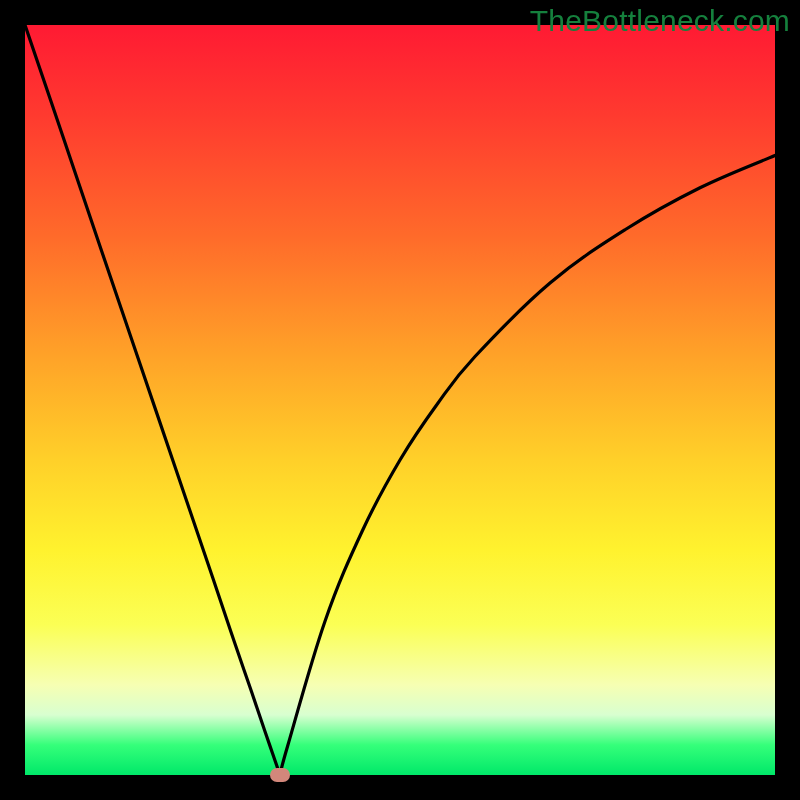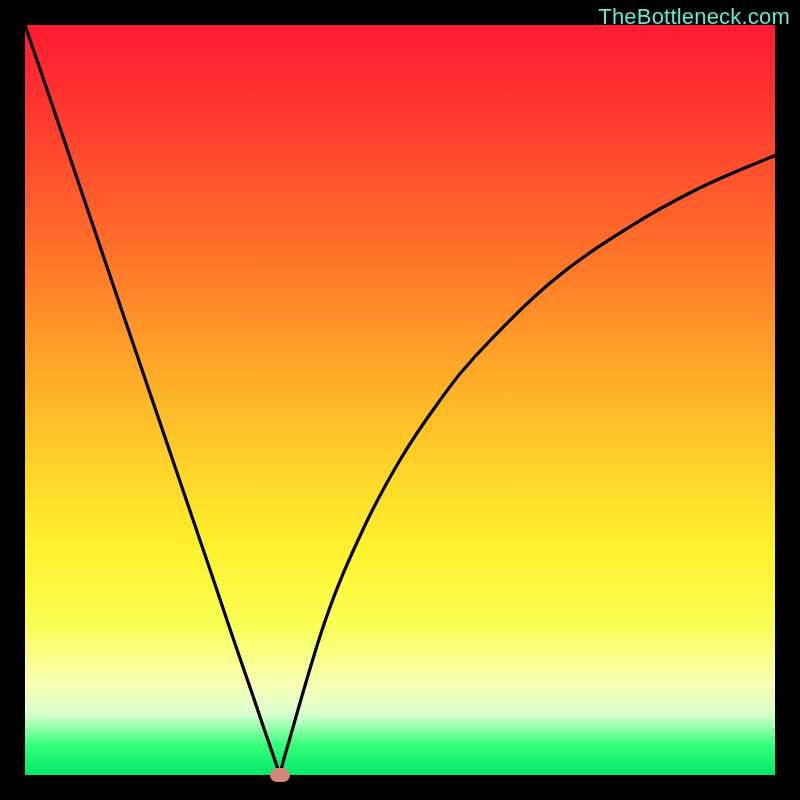--- a/index.html
+++ b/index.html
@@ -44,23 +44,23 @@
     left: 0; top: 0;
     width: 750px;
     height: 750px;
     pointer-events: none;
   }
   .watermark {
     position: absolute;
     top: 4px;
     right: 10px;
     font-family: Arial, Helvetica, sans-serif;
-    font-size: 22px;
+    font-size: 30px;
     font-weight: 400;
-    color: #5eead4;
+    color: #15803d;
     letter-spacing: 0.2px;
   }
 </style>
 </head>
 <body>
 
 <div class="frame">
   <div class="plot-area">
     <svg class="curve" viewBox="0 0 750 750" preserveAspectRatio="none">
       <path id="curve-path" d="M 0 0 C 6.75 19.845, 24 70.42500000000001, 37.5 110.25 C 51 150.075, 61.5 181.42499999999998, 75 221.25 C 88.5 261.075, 99 291.81000000000006, 112.5 331.50000000000006 C 126 371.19000000000005, 136.5 402.06, 150 441.75 C 163.5 481.44, 176.7 520.14, 187.5 552 C 198.3 583.86, 203.25000000000003 598.905, 210.00000000000003 618.75 C 216.75000000000003 638.595, 219.6 646.455, 225 662.25 C 230.4 678.045, 235.95 694.62, 240 706.5 C 244.05 718.38, 244.79999999999998 720.42, 247.5 728.25 C 250.20000000000002 736.08, 253.65000000000003 746.085, 255.00000000000003 750 M 255.00000000000003 750 C 256.35 744.87, 254.4 749.175, 262.5 721.5 C 270.6 693.825, 286.5 635.13, 300 596.25 C 313.5 557.37, 324 534.525, 337.5 505.5 C 351 476.475, 361.5 457.815, 375 435 C 388.5 412.185, 399.00000000000006 397.38, 412.50000000000006 378.75 C 426.00000000000006 360.12, 429.75 353.23500000000007, 450 331.50000000000006 C 470.25 309.76500000000004, 498 280.81500000000005, 525 258.00000000000006 C 552 235.18500000000006, 573 221.89499999999998, 600 204.75 C 627 187.60500000000002, 648 176.11500000000012, 675 162.7500000000001 C 702 149.3850000000001, 736.5 136.305, 750 130.5" fill="none" stroke="#000" stroke-width="3.2" stroke-linecap="round"></path>

